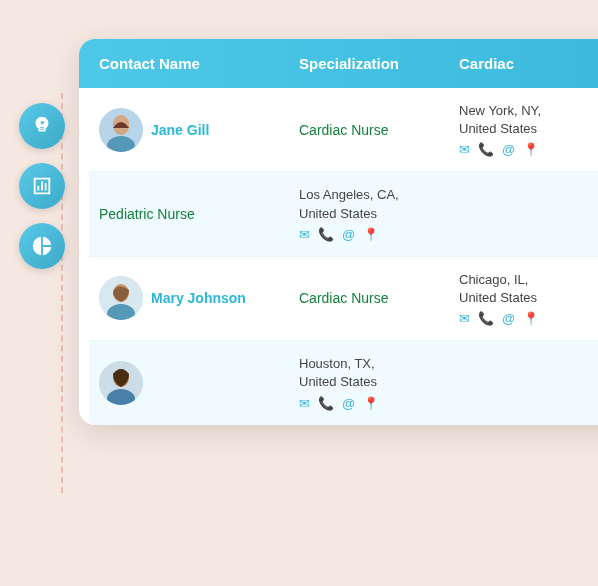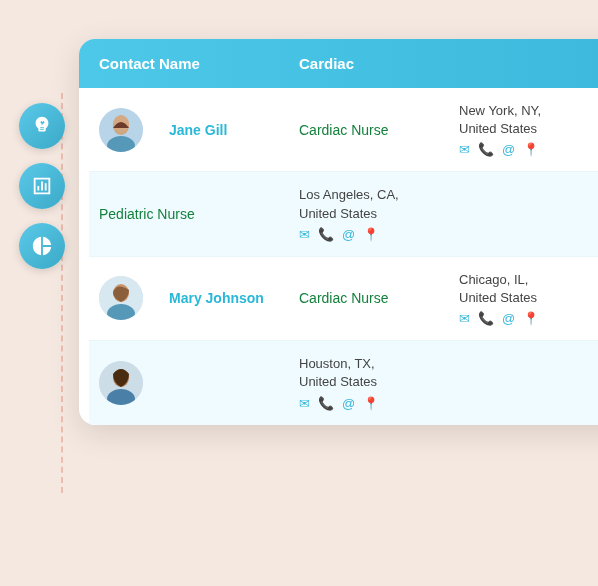--- a/index.html
+++ b/index.html
@@ -90,21 +90,21 @@
     }
     .table-row:last-child {
       border-bottom: none;
     }
     .table-row:nth-child(even) {
       background: #f0fbff;
     }
     .contact-cell {
       display: flex;
       align-items: center;
-      gap: 26px;
+      gap: 8px;
     }
     .avatar {
       width: 44px;
       height: 44px;
       border-radius: 50%;
       overflow: hidden;
       background: #cde;
       flex-shrink: 0;
       display: flex;
       align-items: center;
@@ -167,20 +167,21 @@
       <svg viewBox="0 0 24 24" fill="white" xmlns="http://www.w3.org/2000/svg">
         <path d="M11 2v20c-5.07-.5-9-4.79-9-10s3.93-9.5 9-10zm2.03 0v8.99H22c-.47-4.74-4.24-8.52-8.97-8.99zm0 11.01V22c4.74-.47 8.5-4.25 8.97-8.99h-8.97z"></path>
       </svg>
     </div>
   </div>
 
   <div class="card">
 
     <div class="table-header">
       <div class="col-title">Contact Name</div>
+      <div class="col-title">Specialization</div>
       <div class="col-title">Cardiac</div>
     </div>
 
     <div class="table-body">
 
       <div class="table-row">
         <div class="contact-cell">
           <div class="avatar">
             <svg viewBox="0 0 44 44" xmlns="http://www.w3.org/2000/svg">
               <circle cx="22" cy="22" r="22" fill="#b8d4e8"></circle>

